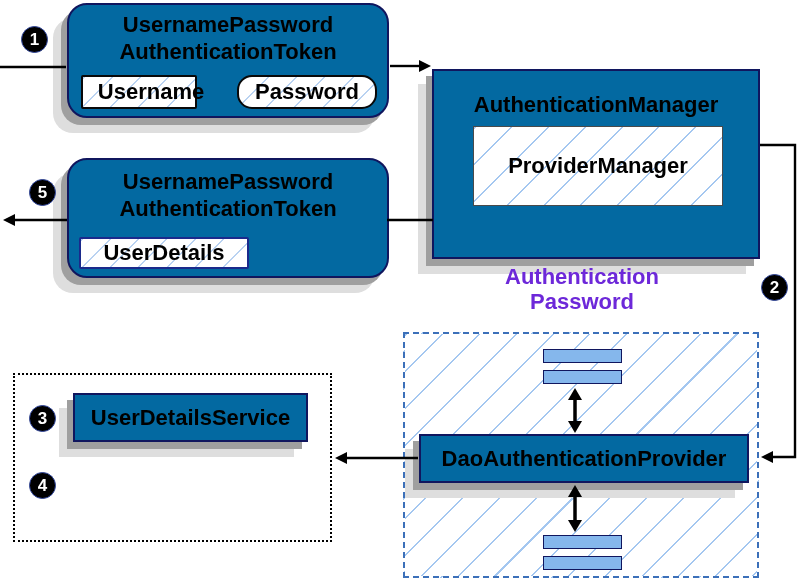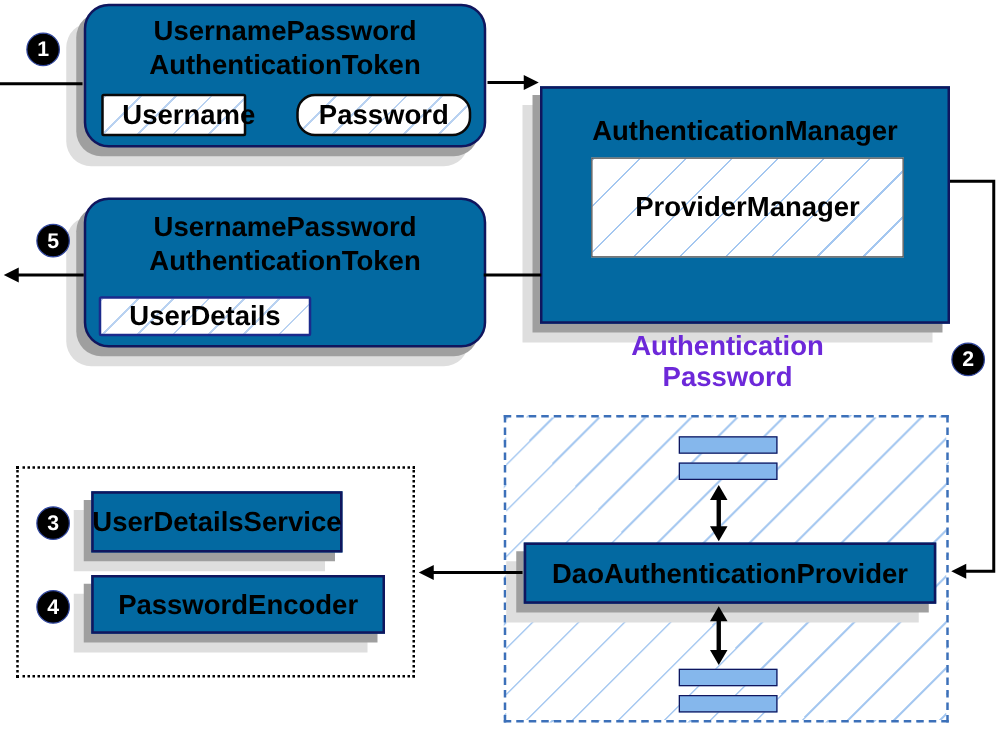--- a/index.html
+++ b/index.html
@@ -137,27 +137,24 @@
 
   <div class="bluebox" style="left:419px; top:434px; width:330px; height:49px; display:flex; align-items:center; justify-content:center;">
     <span class="title" style="font-size:22px;">DaoAuthenticationProvider</span>
   </div>
 
   <div class="bar" style="left:543px; top:535px;"></div>
   <div class="bar" style="left:543px; top:556px;"></div>
 
   <div class="dotted-box" style="left:13px; top:373px; width:319px; height:169px;"></div>
 
-  <div class="bluebox" style="left:73px; top:393px; width:201px; height:49px; display:flex; align-items:center; justify-content:center;">
+  <div class="bluebox" style="left:73px; top:393px; width:235px; height:49px; display:flex; align-items:center; justify-content:center;">
     <span class="title">UserDetailsService</span>
   </div>
 
-  <div class="bluebox" style="left:73px; top:460px; width:235px; height:47px; display:flex; align-items:center; justify-content:center;">
-    <span class="title">PasswordEncoder</span>
-  </div>
 
   <svg class="overlay" width="803" height="584" viewBox="0 0 803 584">
 
     <line x1="0" y1="67" x2="66" y2="67" stroke="#000" stroke-width="2.4"></line>
 
     <g>
       <line x1="390" y1="66" x2="421" y2="66" stroke="#000" stroke-width="2.4"></line>
       <polygon points="431,66 419,60 419,72" fill="#000"></polygon>
     </g>
 

